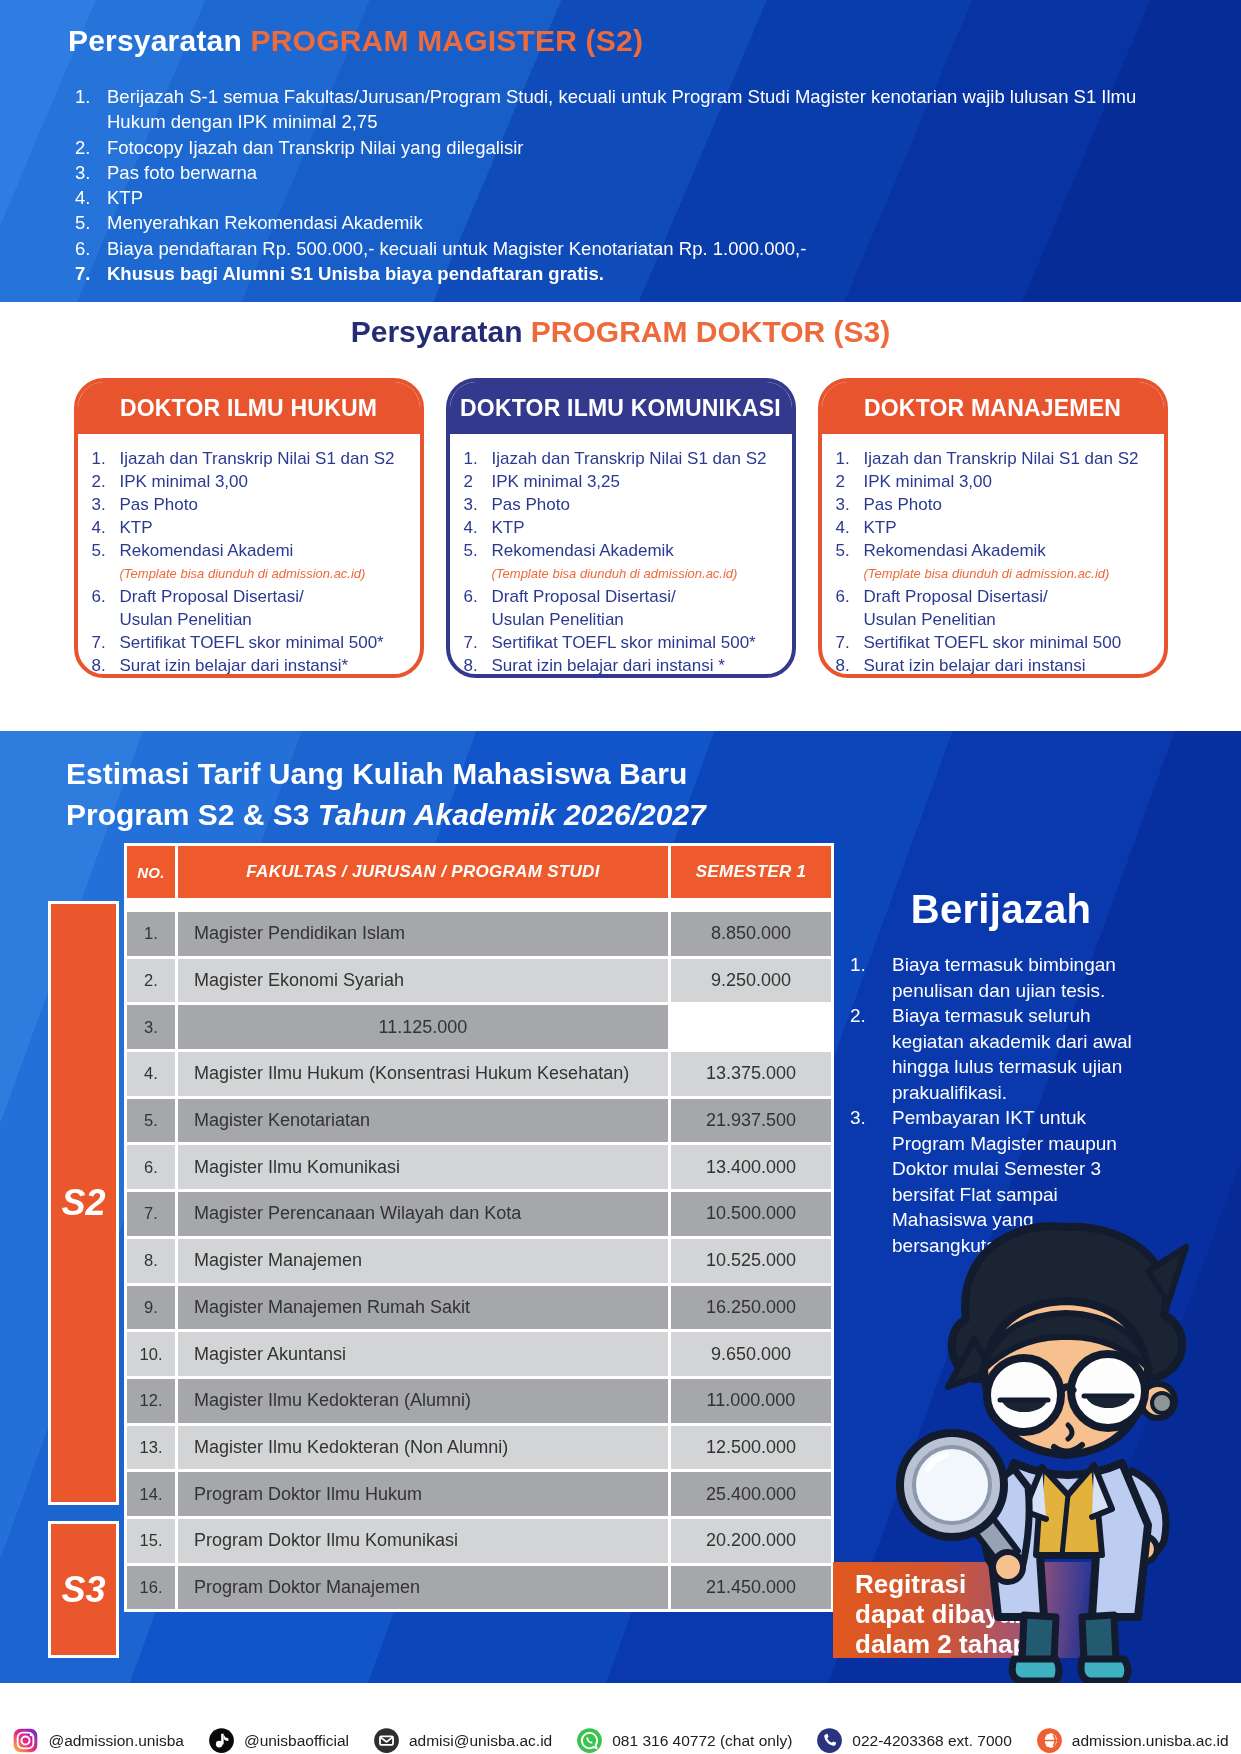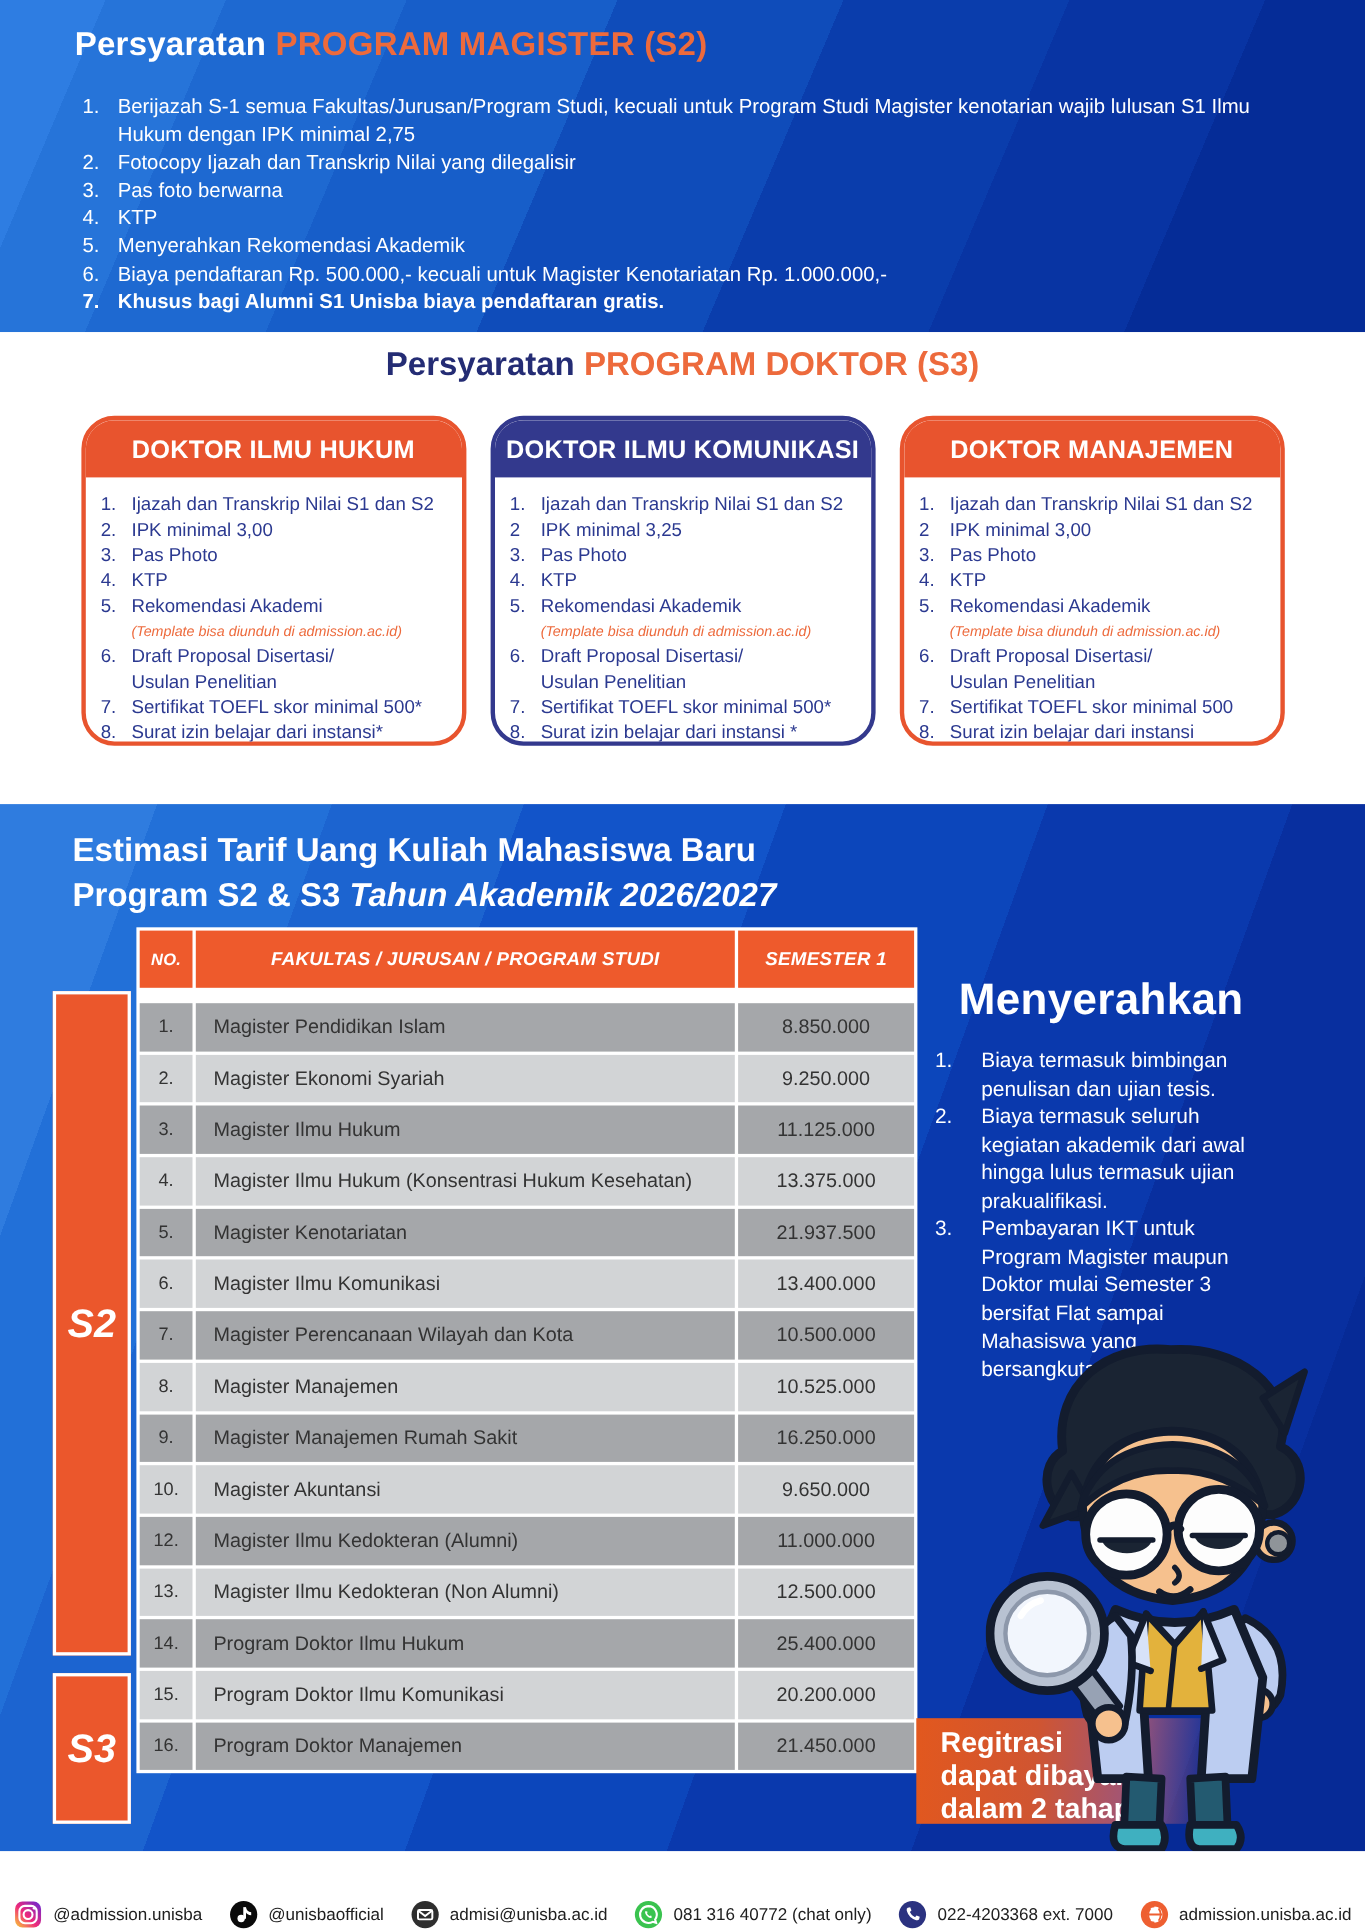--- a/index.html
+++ b/index.html
@@ -271,21 +271,20 @@
             <div class="c-name">Magister Pendidikan Islam</div>
             <div class="c-val">8.850.000</div>
           </div>
             <div class="trow">
             <div class="c-no">2.</div>
             <div class="c-name">Magister Ekonomi Syariah</div>
             <div class="c-val">9.250.000</div>
           </div>
             <div class="trow">
             <div class="c-no">3.</div>
-            <div class="c-name">Magister Ilmu Hukum</div>
             <div class="c-val">11.125.000</div>
           </div>
             <div class="trow">
             <div class="c-no">4.</div>
             <div class="c-name">Magister Ilmu Hukum (Konsentrasi Hukum Kesehatan)</div>
             <div class="c-val">13.375.000</div>
           </div>
             <div class="trow">
             <div class="c-no">5.</div>
             <div class="c-name">Magister Kenotariatan</div>
@@ -339,21 +338,21 @@
             <div class="trow">
             <div class="c-no">16.</div>
             <div class="c-name">Program Doktor Manajemen</div>
             <div class="c-val">21.450.000</div>
           </div>
           </div>
       </div>
     </div>
 
     <div class="keterangan">
-      <div class="ket-title">Menyerahkan</div>
+      <div class="ket-title">Berijazah</div>
       <div class="ket-notes">
           <div class="knote">
           <span>1.</span>
           <span>Biaya termasuk bimbingan penulisan dan ujian tesis.</span>
         </div>
           <div class="knote">
           <span>2.</span>
           <span>Biaya termasuk seluruh kegiatan akademik dari awal hingga lulus termasuk ujian prakualifikasi.</span>
         </div>
           <div class="knote">

